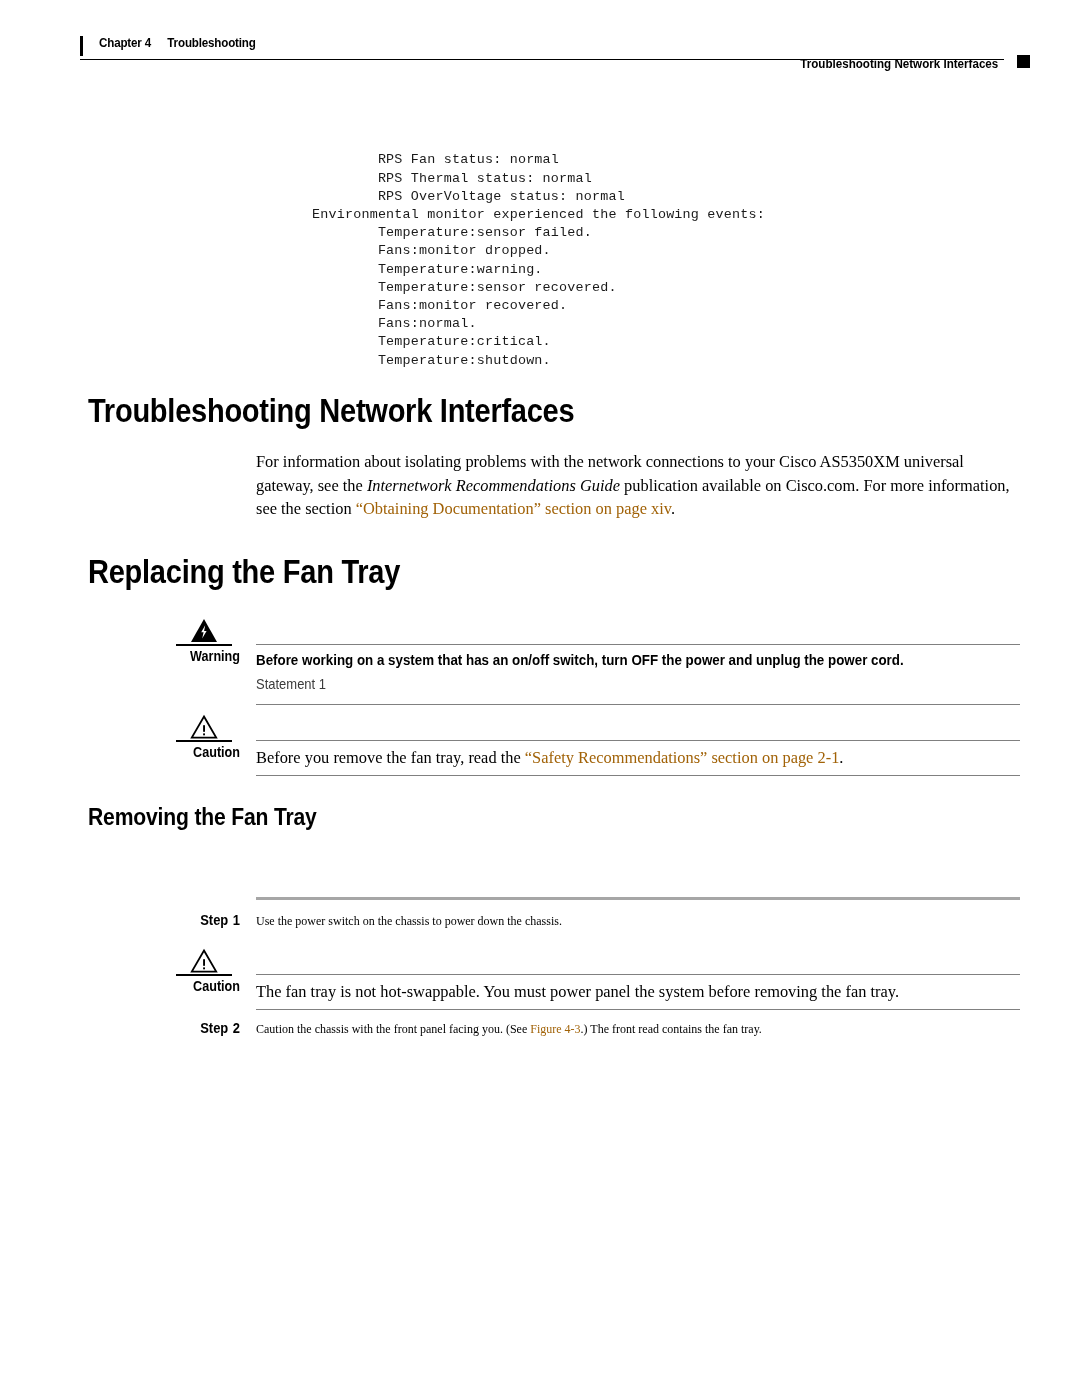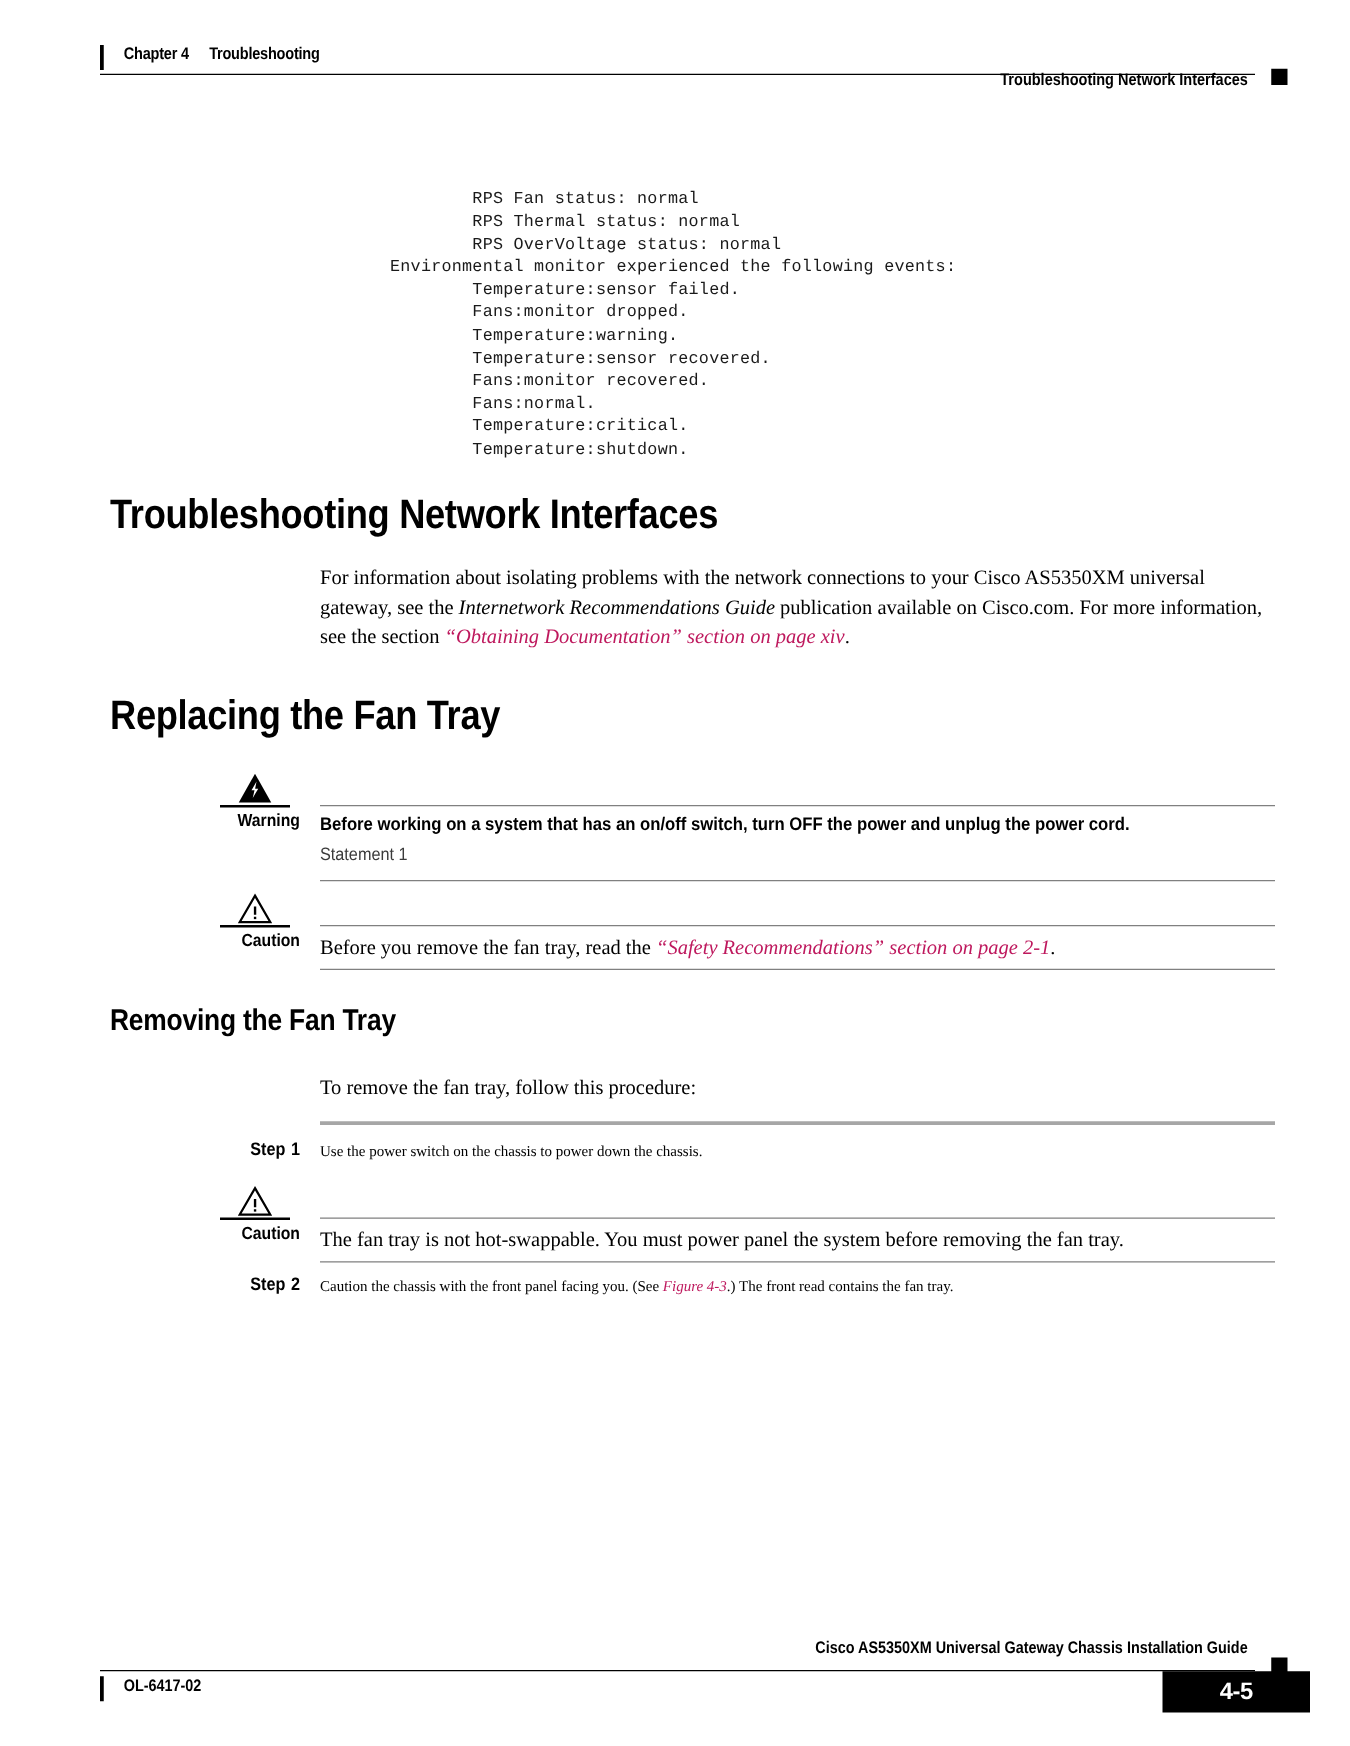--- a/index.html
+++ b/index.html
@@ -136,21 +136,21 @@
     font-family: "Liberation Serif", "DejaVu Serif", serif;
     font-size: 16.4px;
     line-height: 23.5px;
     color: #000;
     text-align: left;
   }
   .body-para.intro { top: 450px; }
   .body-para.procedure-lead { top: 858px; }
 
   .ital { font-style: italic; }
-  .link { color: #be185d; font-style: italic; }
+  .link { color: #a16207; }
 
   
   .notice {
     position: absolute;
     left: 168px;
     width: 852px;
   }
   .notice-icon {
     position: absolute;
     left: 14px;
@@ -398,21 +398,20 @@
     <div class="notice-label">Caution</div>
     <div class="notice-top-rule"></div>
     <div class="notice-body caut">
       <span>Before you remove the fan tray, read the </span><span class="link">“Safety Recommendations” section on page 2-1</span><span>.</span>
     </div>
     <div class="notice-bot-rule" style="top:61px;"></div>
   </div>
 
   <div class="h2">Removing the Fan Tray</div>
 
-  <div class="body-para procedure-lead">To remove the fan tray, follow this procedure:</div>
 
   <div class="step-rule-thick" style="top:897px;"></div>
 
   <div class="step" style="top:912px;">
     <div class="step-label">
       <span>Step</span><span class="step-num">1</span>
     </div>
     <div class="step-body">Use the power switch on the chassis to power down the chassis.</div>
   </div>
 
@@ -433,22 +432,14 @@
 
   <div class="step" style="top:1020px;">
     <div class="step-label">
       <span>Step</span><span class="step-num">2</span>
     </div>
     <div class="step-body">
       <span>Caution the chassis with the front panel facing you. (See </span><span class="link">Figure 4-3</span><span>.) The front read contains the fan tray.</span>
     </div>
   </div>
 
-  <div class="footer">
-    <div class="footer-right-title">Cisco AS5350XM Universal Gateway Chassis Installation Guide</div>
-    <div class="footer-square"></div>
-    <div class="footer-rule"></div>
-    <div class="footer-tick"></div>
-    <div class="footer-docid">OL-6417-02</div>
-    <div class="footer-pagebox">4-5</div>
-  </div>
 
 </div>
 
 </body></html>

